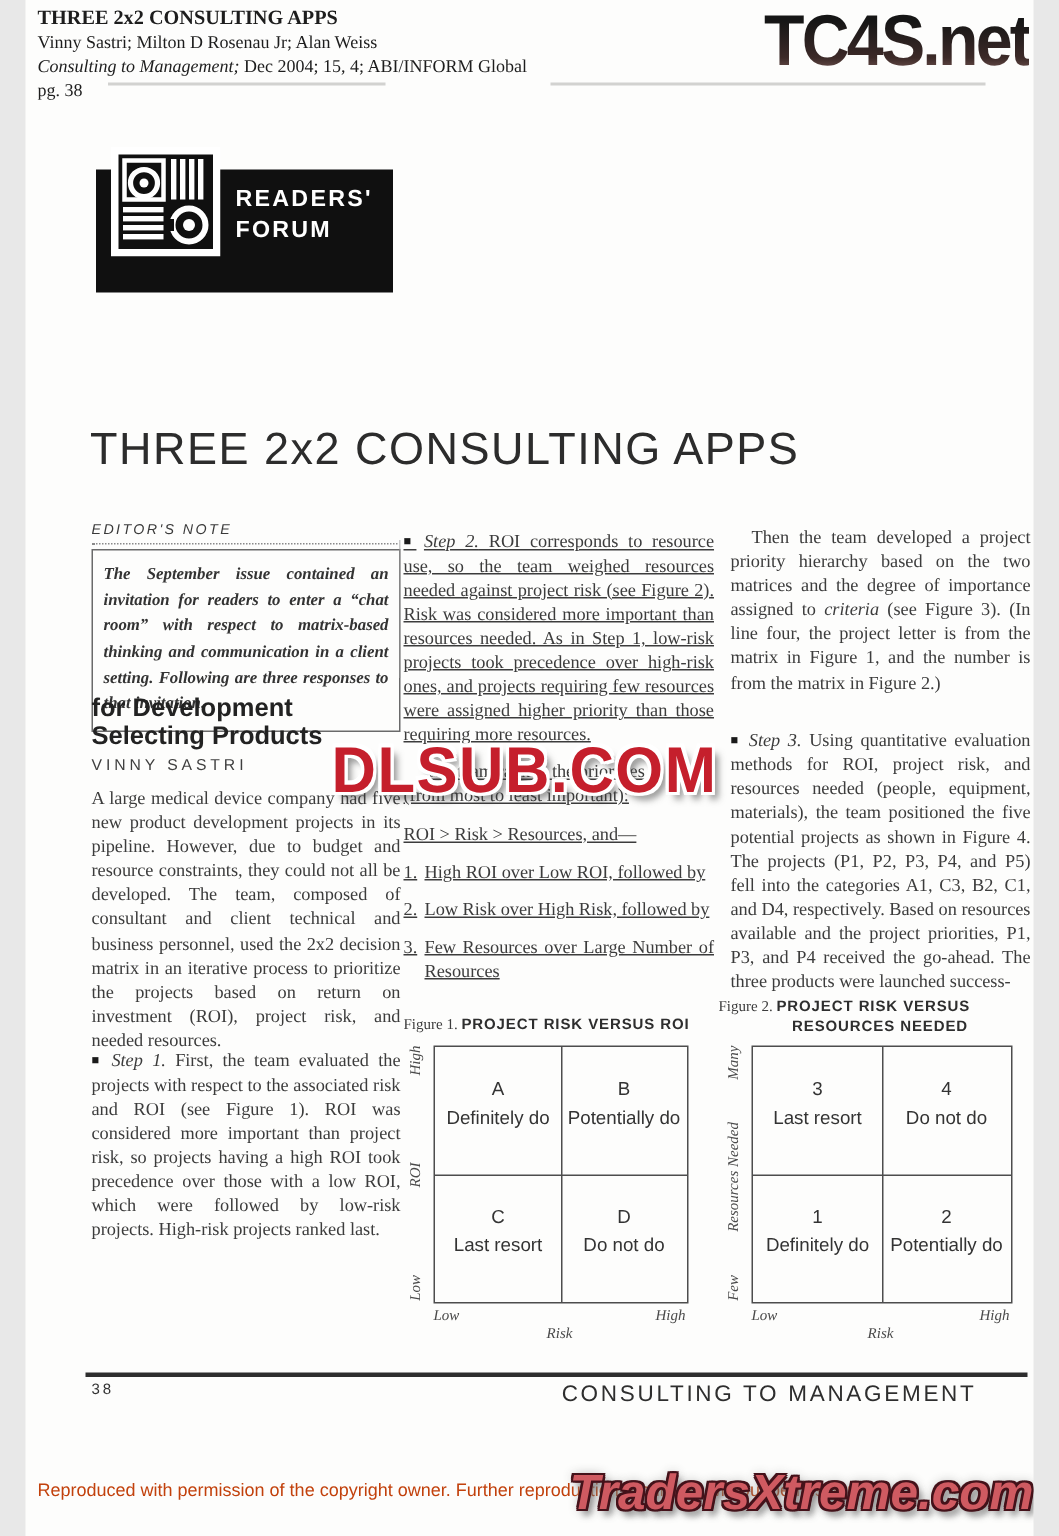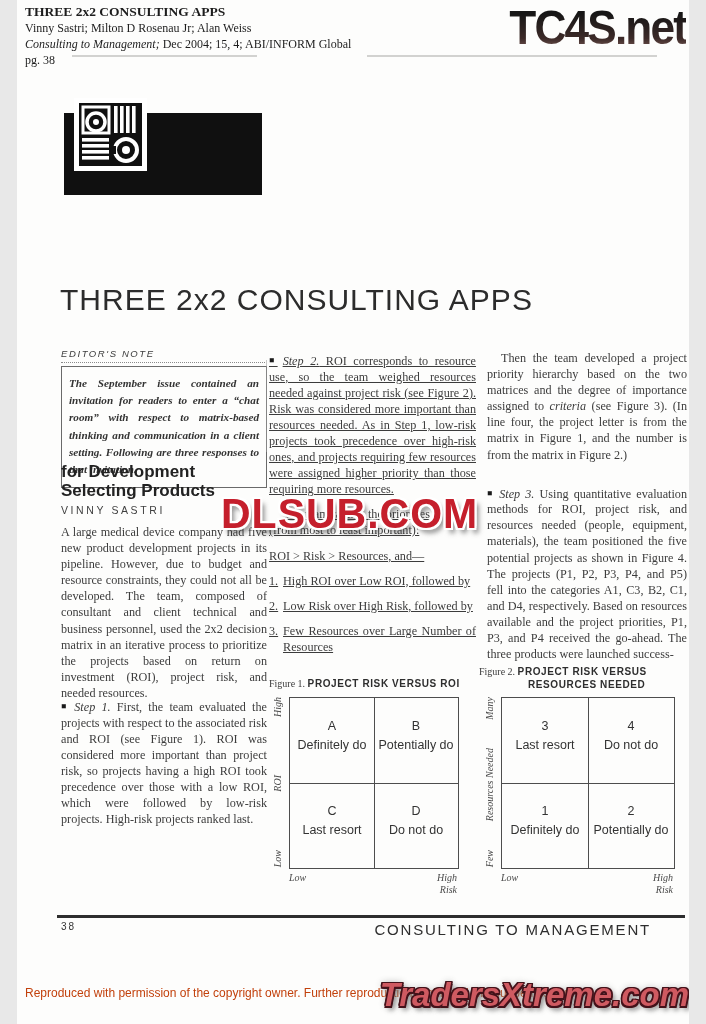--- a/index.html
+++ b/index.html
@@ -89,21 +89,21 @@
     grid-template-columns:1fr 1fr;grid-template-rows:1fr 1fr;
   }
   .mbox::before{content:"";position:absolute;left:50%;top:0;bottom:0;width:1px;background:#4d4d4d;}
   .mbox::after{content:"";position:absolute;top:50%;left:0;right:0;height:1px;background:#4d4d4d;}
   .quad{
     display:flex;flex-direction:column;align-items:center;padding-top:21px;
     font-family:"Liberation Sans",sans-serif;font-size:12.5px;color:#333;
   }
   .quad .qk{margin-bottom:5px;}
   .xaxis{display:flex;justify-content:space-between;font-style:italic;font-size:10px;color:#4a4a4a;margin-top:3px;}
-  .xname{text-align:right;font-style:italic;font-size:10px;color:#4a4a4a;margin-top:1px;}
+  .xname{text-align:center;font-style:italic;font-size:10px;color:#4a4a4a;margin-top:1px;}
   
   .f-rule{position:absolute;left:40px;top:915px;width:628px;height:2.5px;background:#2e2e2e;}
   .f-page{position:absolute;left:44px;top:921px;font-family:"Liberation Sans",sans-serif;font-size:10px;letter-spacing:2px;color:#333;}
   .f-journal{position:absolute;right:38px;top:921px;font-family:"Liberation Sans",sans-serif;font-weight:500;font-size:15px;letter-spacing:1.8px;color:#2e2e2e;}
   .copyright{position:absolute;left:8px;top:986px;font-family:"Liberation Sans",sans-serif;font-size:12px;color:#c2410c;}
   
   .wm-dlsub{
     position:absolute;left:204px;top:490px;
     font-family:"Liberation Sans",sans-serif;font-weight:800;font-size:41px;letter-spacing:1px;
     color:#c51f2c;transform:scaleY(1.05);
@@ -159,20 +159,24 @@
 
       <rect x="8" y="40" width="27" height="3.6" fill="#fff"></rect>
       <rect x="8" y="46" width="27" height="3.6" fill="#fff"></rect>
       <rect x="8" y="52" width="27" height="3.6" fill="#fff"></rect>
       <rect x="8" y="58" width="27" height="3.6" fill="#fff"></rect>
 
       <circle cx="52" cy="52" r="11" fill="none" stroke="#fff" stroke-width="4"></circle>
       <circle cx="52" cy="52" r="4" fill="#fff"></circle>
       <rect x="37" y="48" width="5" height="8" fill="#101010"></rect>
     </svg>
+    <div class="mh-text">
+      <div>READERS'</div>
+      <div>FORUM</div>
+    </div>
   </div>
 
   <div class="art-title">THREE 2x2 CONSULTING APPS</div>
 
   <div class="ed-label">EDITOR'S NOTE</div>
   <div class="ed-box">
     <span>The September issue contained an invitation for readers to enter a “chat room” with respect to matrix-based thinking and communication in a client setting. Following are three responses to that invitation.</span>
   </div>
   <div class="vline"></div>
 

